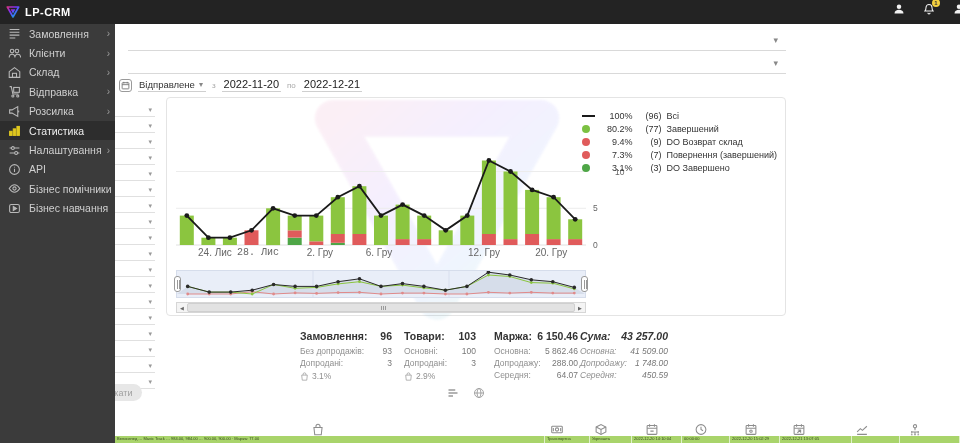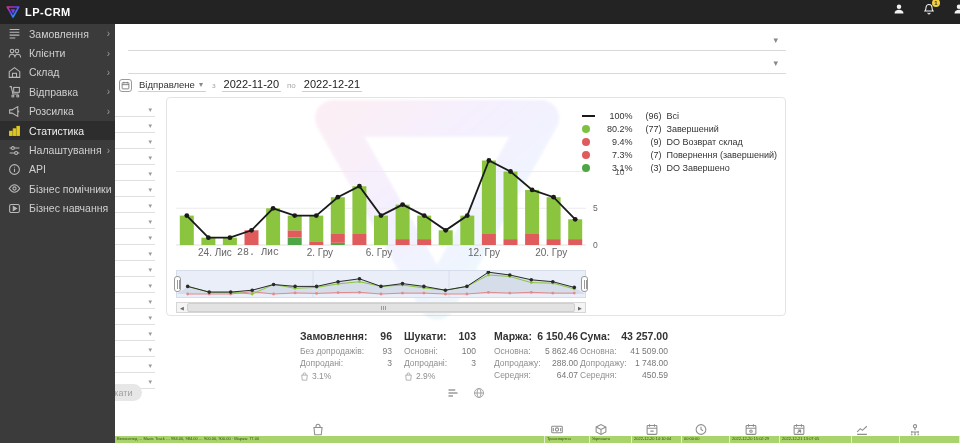--- a/index.html
+++ b/index.html
@@ -512,21 +512,21 @@
             <svg width="100%" height="100%" viewBox="0 0 16 16" fill="none" stroke="currentColor" stroke-width="1.3">
               <path d="M3 5.5h10l-1 9H4z"></path>
               <path d="M5.5 5.5V4a2.5 2.5 0 0 1 5 0v1.5"></path>
             </svg>
           </span>
           <span>3.1%</span>
         </div>
       </div>
       <div class="stat-col" style="left: 404px; width: 72px;">
         <div class="stat-title">
-          <span>Шукати:</span>
+          <span>Товари:</span>
           <span>103</span>
         </div>
         <div class="stat-row">
           <span>Основні:</span>
           <span class="sv">100</span>
         </div>
         <div class="stat-row">
           <span>Допродані:</span>
           <span class="sv">3</span>
         </div>
@@ -551,21 +551,21 @@
         </div>
         <div class="stat-row">
           <span>Допродажу:</span>
           <span class="sv">288.00</span>
         </div>
         <div class="stat-row">
           <span>Середня:</span>
           <span class="sv">64.07</span>
         </div>
       </div>
-      <div class="stat-col" style="left: 580px; width: 88px;">
+      <div class="stat-col" style="left: 580px; width: 88px; font-style: italic;">
         <div class="stat-title">
           <span>Сума:</span>
           <span>43 257.00</span>
         </div>
         <div class="stat-row">
           <span>Основна:</span>
           <span class="sv">41 509.00</span>
         </div>
         <div class="stat-row">
           <span>Допродажу:</span>

